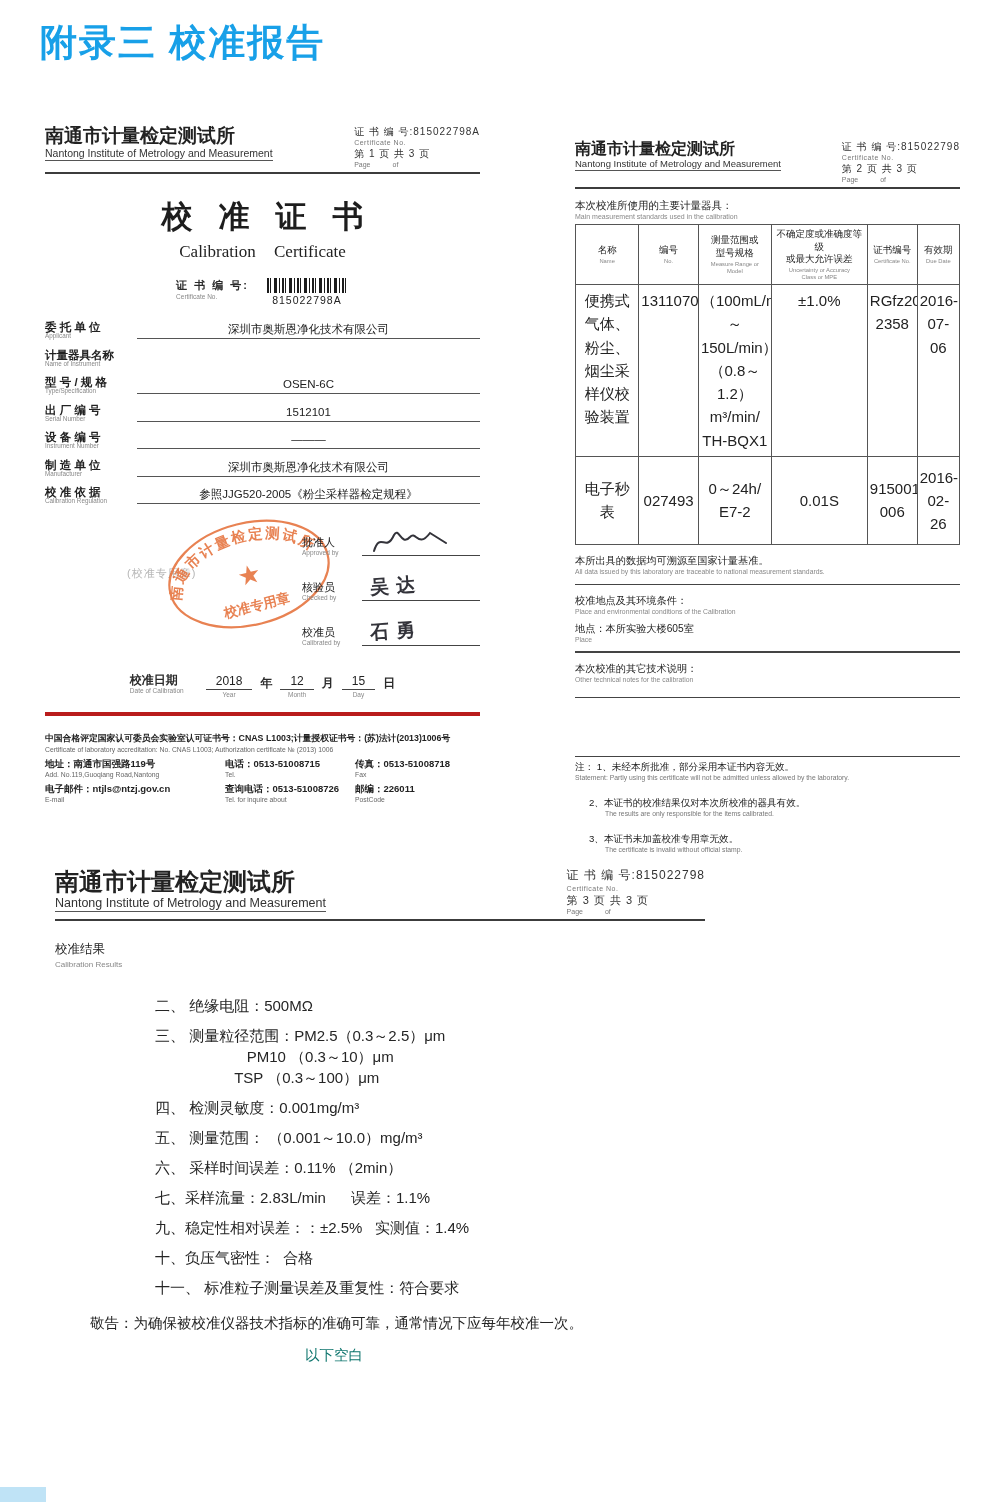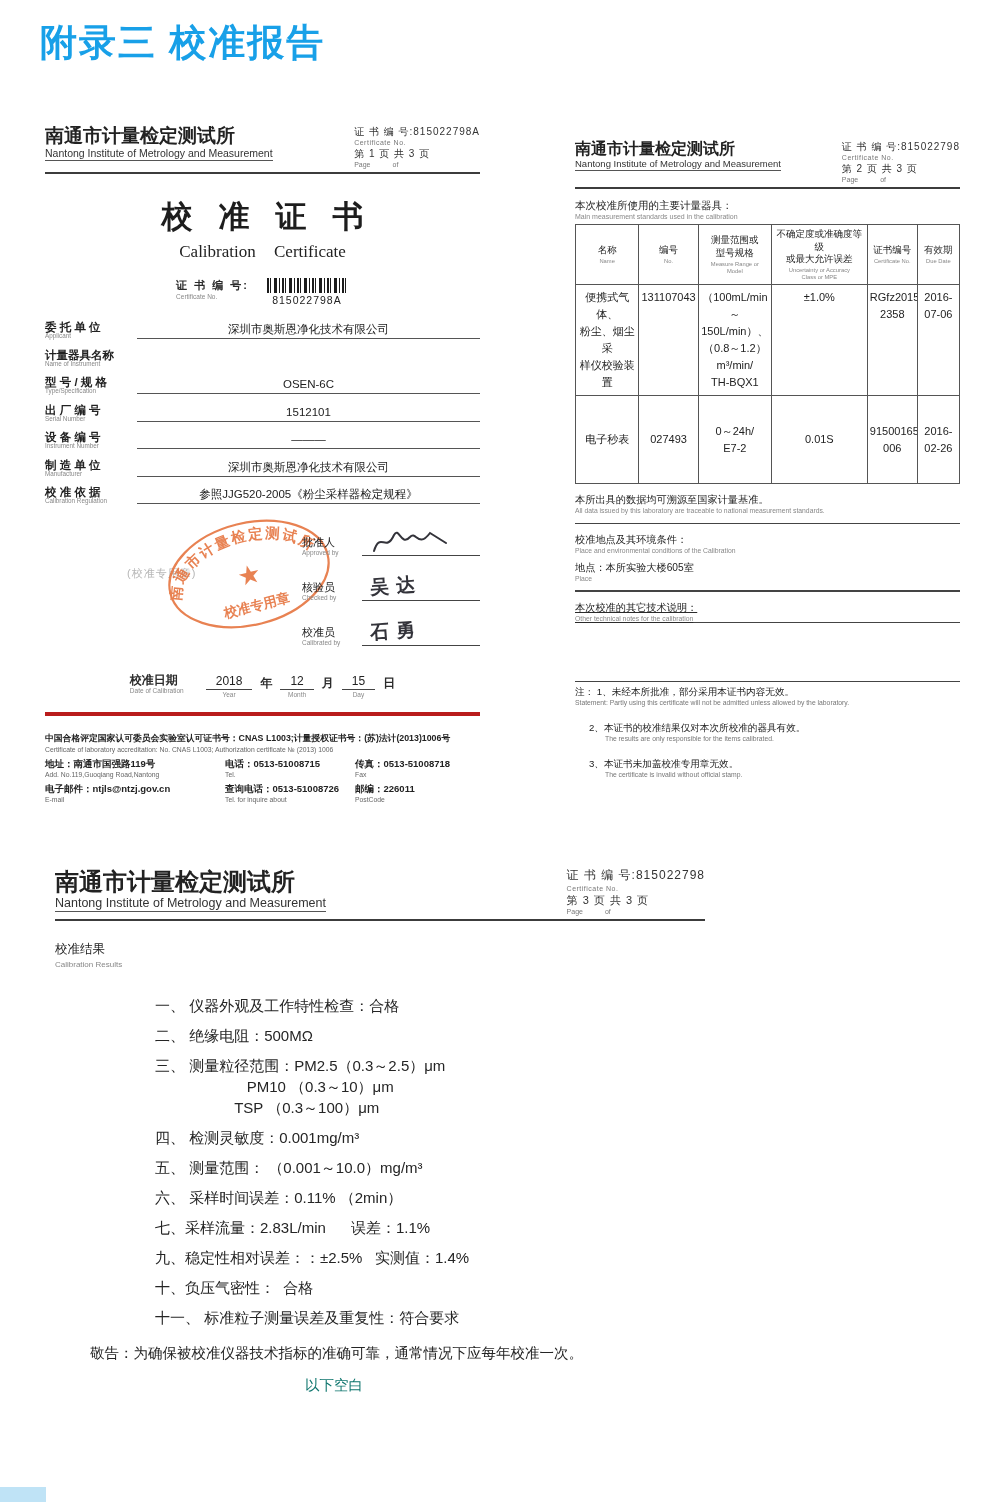--- a/index.html
+++ b/index.html
@@ -84,21 +84,21 @@
   .page2 .inst-cn{font-size:16px;}
   .page2 .inst-en{font-size:9.5px;}
   .std-title{margin-top:10px;}
   .std-title .cn{font-size:10.5px;color:#222;}
   .std-title .en{font-size:7px;color:#888;}
   table.stdtbl{width:100%;border-collapse:collapse;table-layout:fixed;margin-top:4px;}
   .stdtbl th,.stdtbl td{border:1px solid #555;text-align:center;white-space:pre-line;overflow:hidden;}
   .stdtbl th{padding:3px 1px;font-weight:normal;}
   .stdtbl .th-cn{font-size:9.5px;color:#222;line-height:1.3;}
   .stdtbl .th-en{font-size:5.8px;color:#888;line-height:1.2;margin-top:2px;}
-  .stdtbl td{font-size:11px;color:#222;line-height:1.55;padding:4px 2px;}
+  .stdtbl td{font-size:15px;color:#222;line-height:1.55;padding:4px 2px;}
   .stdtbl tr.r1{height:100px;}  .stdtbl tr.r1 td{vertical-align:top;}
   .stdtbl tr.r2{height:88px;}   .stdtbl tr.r2 td{vertical-align:middle;}
 
   .p2-block{margin-top:9px;}
   .p2-block .cn{font-size:10.2px;color:#222;}
   .p2-block .en{font-size:6.8px;color:#888;}
   .rule{border-bottom:1.5px solid #444;}
   .rule2{border-bottom:2px solid #444;}
   .env-grid{display:grid;grid-template-columns:150px 135px 1fr;margin-top:6px;}
   .env-grid .cn{font-size:9.6px;}
@@ -387,21 +387,21 @@
 
   <div class="p2-block rule2" style="padding-bottom:8px;">
     <div class="cn">校准地点及其环境条件：</div>
     <div class="en">Place and environmental conditions of the Calibration</div>
     <div style="margin-top:7px;">
       <div class="cn">地点：本所实验大楼605室</div>
       <div class="en">Place</div>
     </div>
   </div>
 
-  <div class="p2-block rule" style="padding-bottom:0;text-decoration:underline;">
+  <div class="p2-block rule" style="padding-bottom:14px;">
     <div class="cn">本次校准的其它技术说明：</div>
     <div class="en">Other technical notes for the calibration</div>
   </div>
 
   <div class="p2-statements">
     <div class="stmt">
       <div class="cn">注： 1、未经本所批准，部分采用本证书内容无效。</div>
       <div class="en">Statement:  Partly using this certificate will not be admitted unless allowed by the laboratory.</div>
     </div>
     <div class="stmt ind">
@@ -431,21 +431,20 @@
       </div>
     </div>
   </div>
 
   <div class="results-head">
     <div class="cn">校准结果</div>
     <div class="en">Calibration Results</div>
   </div>
 
   <div class="results-list">
-    <div class="result-item">一、 仪器外观及工作特性检查：合格</div>
     <div class="result-item">二、 绝缘电阻：500MΩ</div>
     <div class="result-item">三、 测量粒径范围：PM2.5（0.3～2.5）μm
                       PM10 （0.3～10）μm
                    TSP （0.3～100）μm</div>
     <div class="result-item">四、 检测灵敏度：0.001mg/m³</div>
     <div class="result-item">五、 测量范围： （0.001～10.0）mg/m³</div>
     <div class="result-item">六、 采样时间误差：0.11% （2min）</div>
     <div class="result-item">七、采样流量：2.83L/min      误差：1.1%</div>
     <div class="result-item">九、稳定性相对误差：：±2.5%   实测值：1.4%</div>
     <div class="result-item">十、负压气密性：  合格</div>

